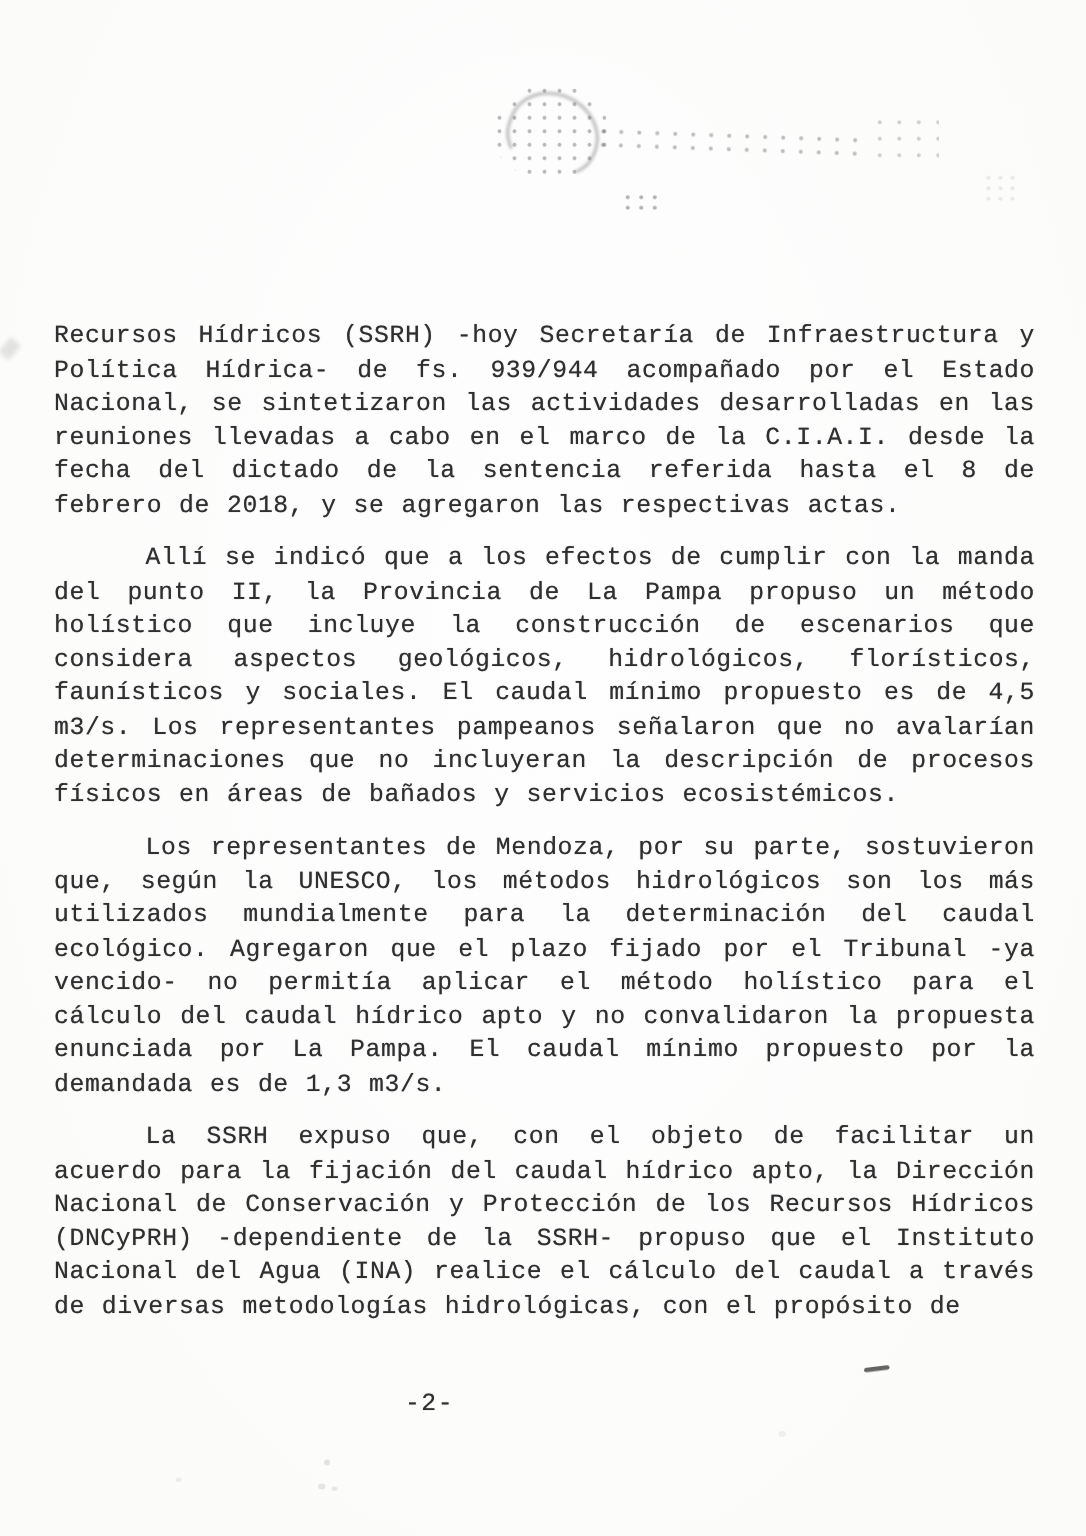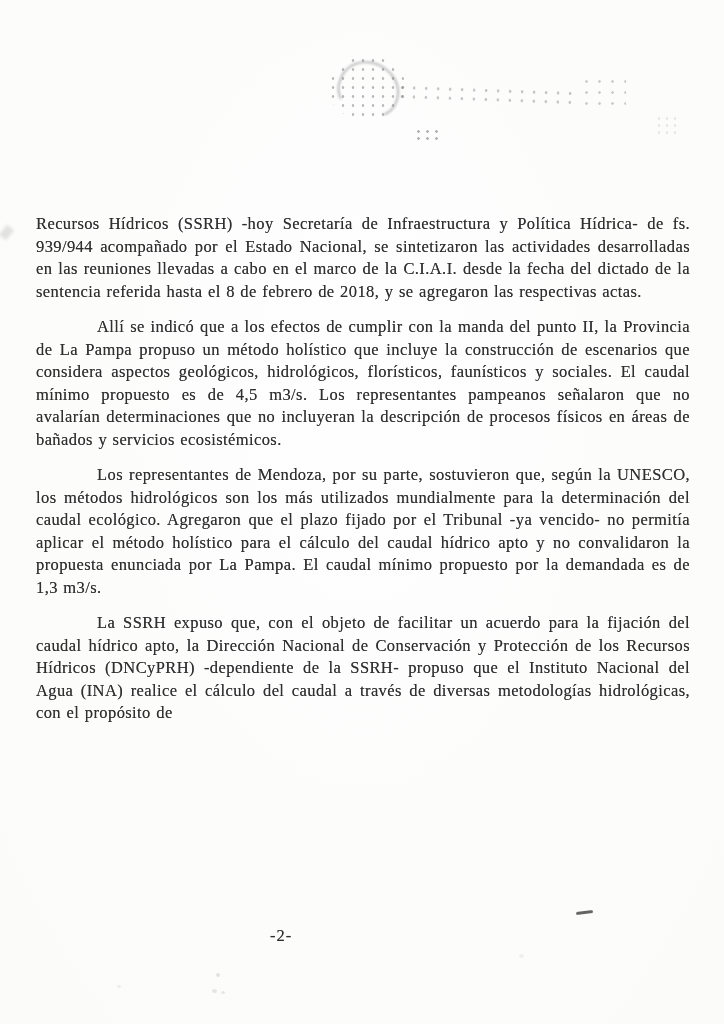--- a/index.html
+++ b/index.html
@@ -6,21 +6,21 @@
     margin: 0;
     padding: 0;
     background: #ffffff;
   }
   .page {
     position: relative;
     width: 724px;
     height: 1024px;
     background: radial-gradient(ellipse at 50% 40%, #fefefe 0%, #fbfbfa 100%);
     overflow: hidden;
-    font-family: Liberation Serif, serif;
+    font-family: Liberation Mono, monospace;
     color: #2f2f2f;
   }
 
   
   .textblock {
     position: absolute;
     left: 36px;
     top: 213px;
     width: 654px;
     font-size: 16.5px;

